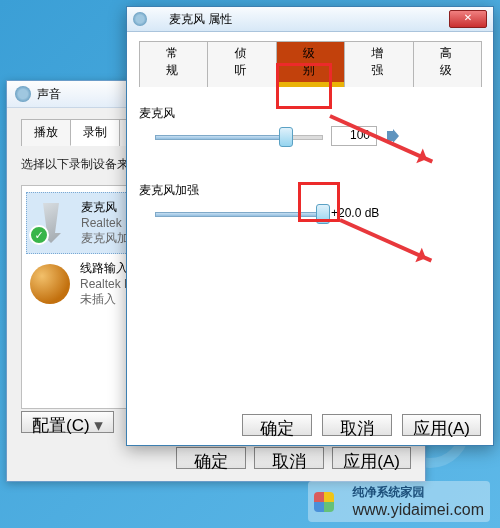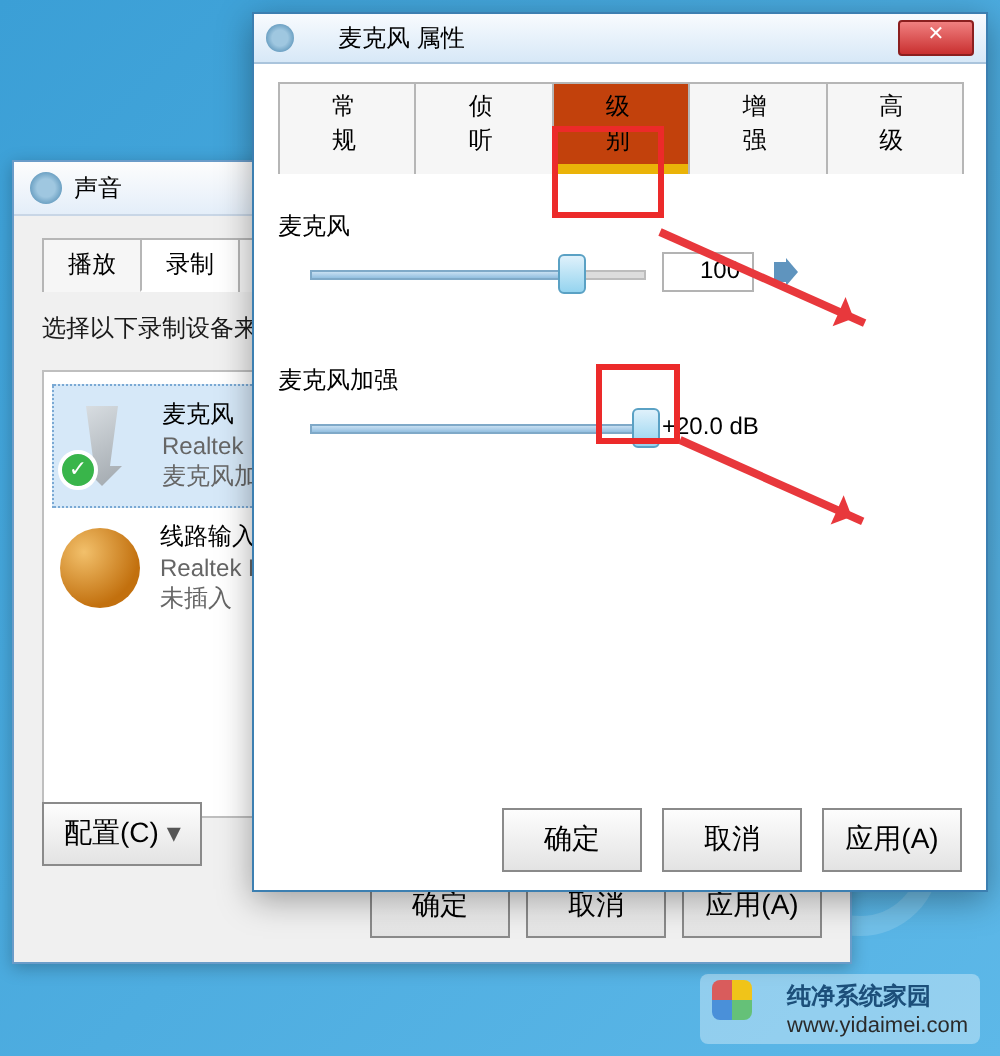--- a/index.html
+++ b/index.html
@@ -18,21 +18,21 @@
 .devlist{background:#fff;border:1px solid #bfbfbf;height:210px;padding:6px 4px}
 .devitem{display:flex;gap:10px;padding:6px 4px;align-items:center}
 .devitem.sel{background:#d6e8f8;border:1px dotted #7aa9d4}
 .devicon{width:40px;height:40px;position:relative;flex:none}
 .devicon.mic::before{content:"";position:absolute;inset:0;background:linear-gradient(150deg,#dfe4e8,#9aa1a7);clip-path:polygon(30% 0,70% 0,60% 75%,75% 75%,50% 100%,25% 75%,40% 75%)}
 .devicon.line::before{content:"";position:absolute;inset:0;background:radial-gradient(circle at 30% 30%,#f2c06b,#c2700e 70%);border-radius:50%}
 .chk{position:absolute;bottom:-2px;left:-2px;width:16px;height:16px;background:#39b54a;border-radius:50%;border:2px solid #fff;color:#fff;font-size:11px;text-align:center;line-height:16px}
 .devtext .name{font-weight:400}
 .devtext .sub{color:#666}
 .backbtnrow{position:absolute;left:14px;right:14px;bottom:48px;display:flex;justify-content:space-between}
-.btn{min-width:70px;height:32px;border:1px solid #8a8a8a;background:linear-gradient(#fdfdfd,#e3e3e3);padding:2px 10px;font-size:14px;cursor:pointer}
+.btn{min-width:70px;height:22px;border:1px solid #8a8a8a;background:linear-gradient(#fdfdfd,#e3e3e3);padding:2px 10px;font-size:17px;cursor:pointer}
 .btn.drop::after{content:" ▾";color:#555}
 .backbtnrow2{position:absolute;left:14px;right:14px;bottom:12px;display:flex;justify-content:flex-end;gap:8px}
 
 .win-prop{position:absolute;left:126px;top:6px;width:366px;height:438px;background:#fff;border:1px solid #3c7fb1;box-shadow:0 4px 16px rgba(0,0,0,.35)}
 .win-prop .titlebar{height:24px;background:linear-gradient(#f8fbfe,#d7e8f7);border-bottom:1px solid #aac4dc;display:flex;align-items:center;padding:0 6px;gap:22px}
 .win-prop .titleicon{width:14px;height:14px;background:radial-gradient(circle,#9fc7e0 40%,#6ea2c4 70%);border-radius:50%}
 .win-prop .title{flex:1}
 .closebox{width:36px;height:16px;background:linear-gradient(#f08080,#c93030);border:1px solid #8b1f1f;color:#fff;text-align:center;line-height:14px;font-size:10px;border-radius:2px;cursor:pointer}
 .prop-body{padding:8px 12px 10px;position:relative;height:calc(100% - 24px);box-sizing:border-box}
 .tabs-front{display:flex;border-bottom:1px solid #b6b6b6}
@@ -52,23 +52,23 @@
 .spk::after{content:"";position:absolute;left:8px;top:2px;width:0;height:0;border-left:6px solid #5f94be;border-top:7px solid transparent;border-bottom:7px solid transparent}
 .hilite{position:absolute;border:3px solid #ec2a2a}
 .h1{left:276px;top:63px;width:50px;height:40px}
 .h2{left:298px;top:182px;width:36px;height:34px}
 .arrow{position:absolute;background:#e8383c;height:4px;transform-origin:left center}
 .arrow::after{content:"";position:absolute;right:-2px;top:-6px;border:8px solid transparent;border-left-color:#e8383c}
 .a1{left:330px;top:114px;width:112px;transform:rotate(24deg)}
 .a2{left:340px;top:218px;width:100px;transform:rotate(24deg)}
 .btnrow{position:absolute;right:12px;bottom:10px;display:flex;gap:10px}
 
-.wm{position:absolute;right:10px;bottom:6px;display:flex;align-items:flex-start;gap:18px;color:#1c4f7a;font-weight:700;background:rgba(255,255,255,.35);padding:3px 6px;border-radius:4px}
+.wm{position:absolute;right:10px;bottom:6px;display:flex;align-items:center;gap:18px;color:#1c4f7a;font-weight:700;background:rgba(255,255,255,.35);padding:3px 6px;border-radius:4px}
 .wm .logo{width:20px;height:20px;background:conic-gradient(#f0c419 0 90deg,#65c178 0 180deg,#4a90d9 0 270deg,#d95c5c 0);border-radius:4px}
-.wm .small{font-size:11px;font-weight:400;color:#2a2a2a;display:block}
+.wm .small{font-size:16px;font-weight:400;color:#2a2a2a;display:block}
 </style>
 </head>
 <body>
 <div class="bg-circles"></div>
 
 <div class="win-sound">
   <div class="titlebar">
     <span class="titleicon"></span>
     <span>声音</span>
   </div>

